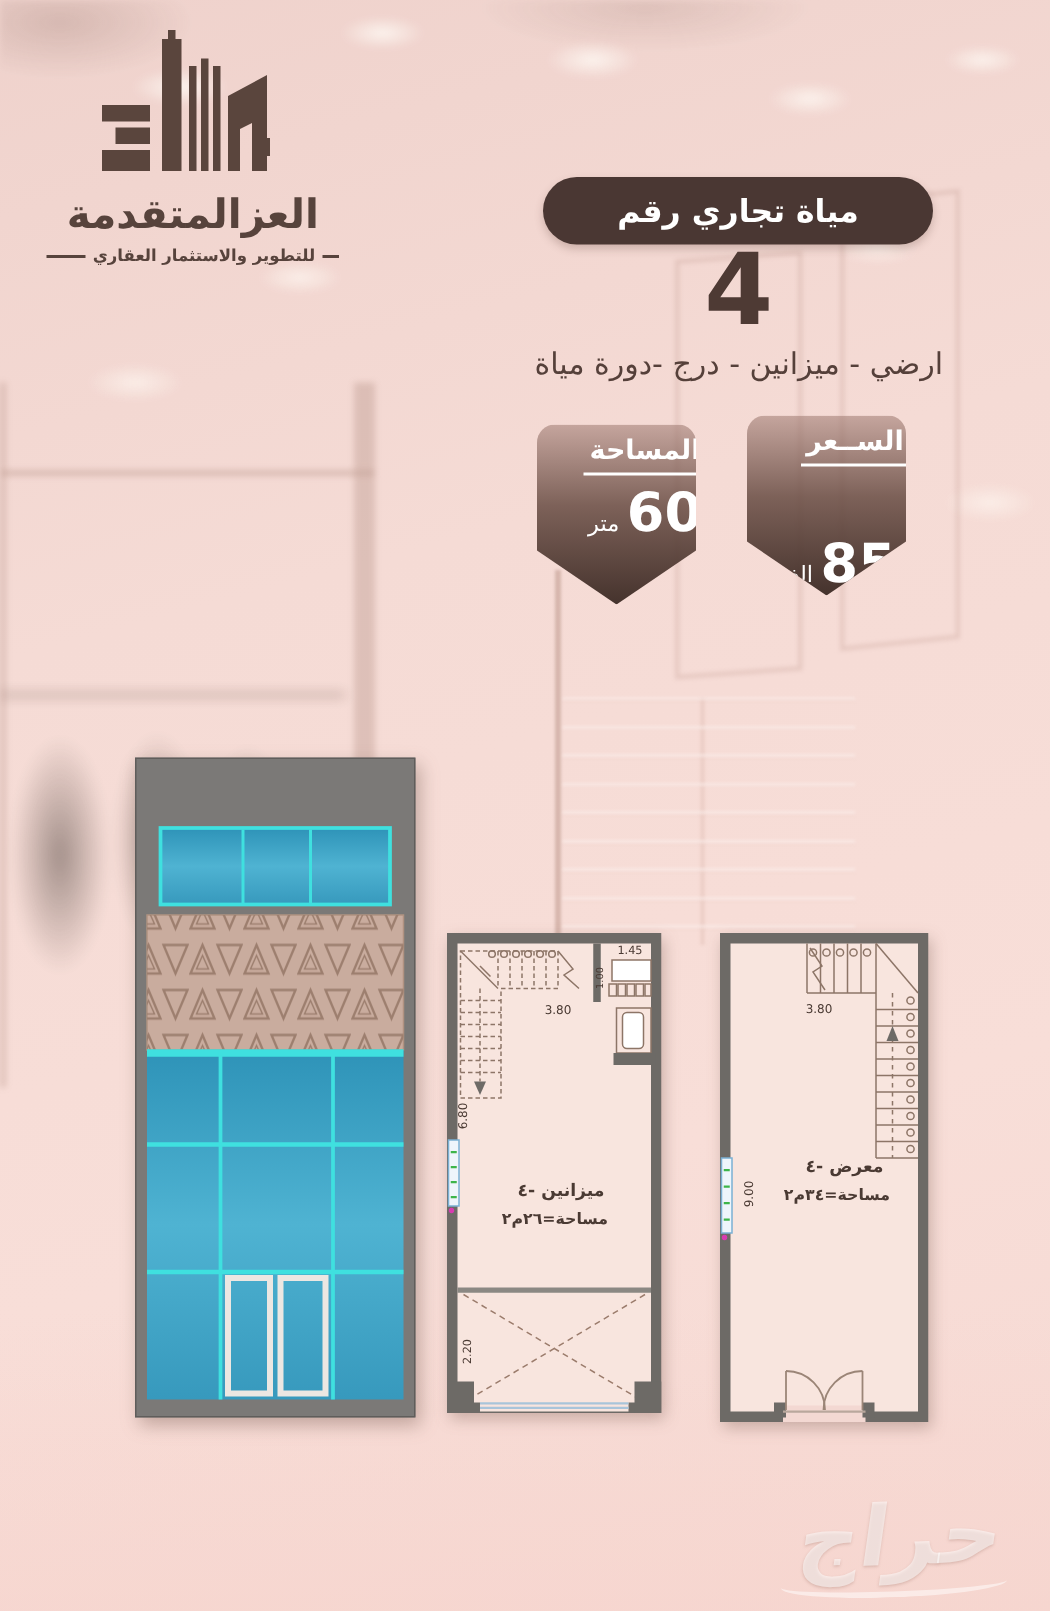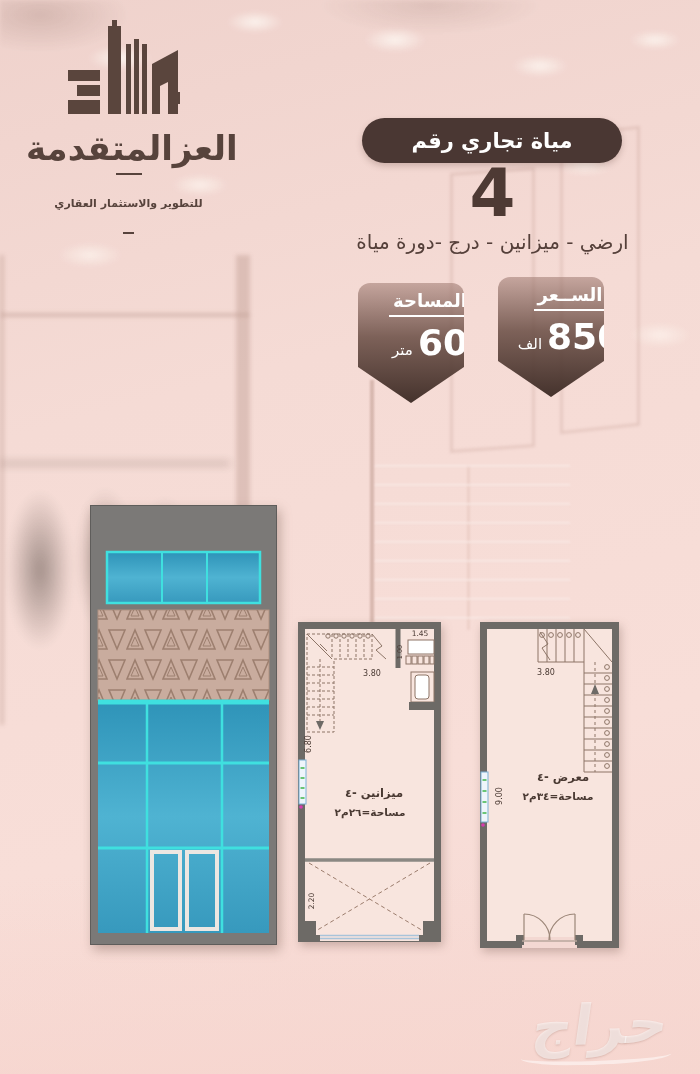--- a/index.html
+++ b/index.html
@@ -45,44 +45,44 @@
     background:
       repeating-linear-gradient(to bottom, rgba(255,255,255,.65) 0 2px, rgba(222,186,176,.25) 2px 3px, transparent 3px 19px),
       linear-gradient(90deg, transparent 0 92px, rgba(210,170,158,.5) 92px 95px, transparent 95px);
   }
   .bg-floorwash { left:0; bottom:0; width:700px; height:200px;
     background:linear-gradient(rgba(247,216,210,0), rgba(246,211,204,.55)); }
 
   
   .logo { position:absolute; left:26px; top:20px; width:205px; text-align:center; color:#57433c; }
   .logo svg { display:block; margin:0 auto; }
-  .logo-title { font-size:34px; font-weight:bold; margin-top:-4px; letter-spacing:0; }
-  .logo-tagline { display:flex; align-items:center; justify-content:center; gap:22px;
-                  font-size:11px; font-weight:bold; margin-top:5px;flex-direction:column; }
+  .logo-title { font-size:27px; font-weight:bold; margin-top:-4px; letter-spacing:0; }
+  .logo-tagline { display:flex; align-items:center; justify-content:center; gap:5px;
+                  font-size:11px; font-weight:bold; margin-top:5px; }
   .logo-tagline .dash { display:inline-block; height:0; border-top:2px solid #57433c; }
   .dash-long { width:26px; } .dash-short { width:11px; }
 
   
   .banner { position:absolute; left:362px; top:118px; width:260px; height:45px;
             background:#4a3733; border-radius:23px; color:#fff;
             display:flex; align-items:center; justify-content:center;
             font-size:21px; font-weight:bold; box-shadow:0 3px 6px rgba(90,60,50,.25); }
   .unit-number { position:absolute; left:425px; top:158px; width:135px; text-align:center;
                  font-size:66px; font-weight:bold; color:#4e3a34; line-height:1.1; }
   .features { position:absolute; left:330px; top:230px; width:325px; text-align:center;
               font-size:20px; font-weight:normal; color:#55403a; direction:rtl; }
 
   
   .badge { position:absolute; width:106px; height:120px; color:#fff; text-align:center;
            border-radius:12px 12px 0 0;
            clip-path:polygon(0 0,100% 0,100% 70%,50% 100%,0 70%);
            background:linear-gradient(180deg, rgba(158,121,112,.55) 0%, rgba(104,76,67,.85) 45%, rgba(63,45,39,.97) 100%);
            display:flex; flex-direction:column; align-items:center;padding-left:38px; }
   .badge-area  { left:358px; top:283px; }
-  .badge-price { left:498px; top:277px; }
+  .badge-price { left:498px; top:277px;gap:40px; }
   .badge-label { font-size:18px; font-weight:bold; margin-top:7px; padding:0 4px 4px;
                  border-bottom:2.5px solid #fff; direction:rtl; }
   .badge-valuerow { direction:rtl; display:flex; align-items:baseline; gap:5px; margin-top:8px; }
   .badge-value { font-size:36px; font-weight:bold; line-height:1; }
   .badge-unit { font-size:15px; font-weight:normal; }
 
   
   .facade { position:absolute; left:90px; top:505px; filter:drop-shadow(3px 5px 6px rgba(95,65,55,.35)); }
   .plan-mezz { position:absolute; left:298px; top:622px; filter:drop-shadow(2px 4px 5px rgba(95,65,55,.3)); }
   .plan-ground { position:absolute; left:480px; top:622px; filter:drop-shadow(2px 4px 5px rgba(95,65,55,.3)); }

